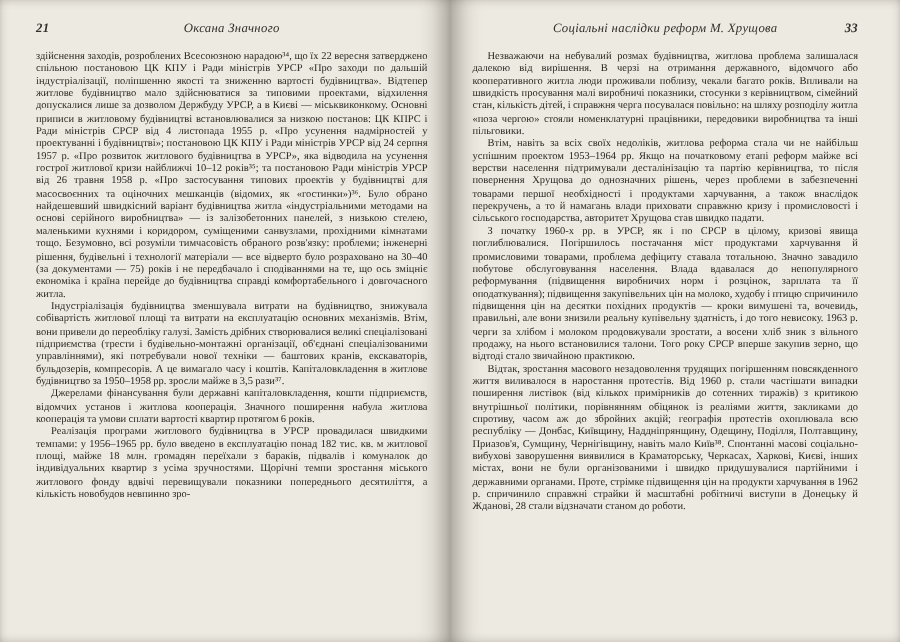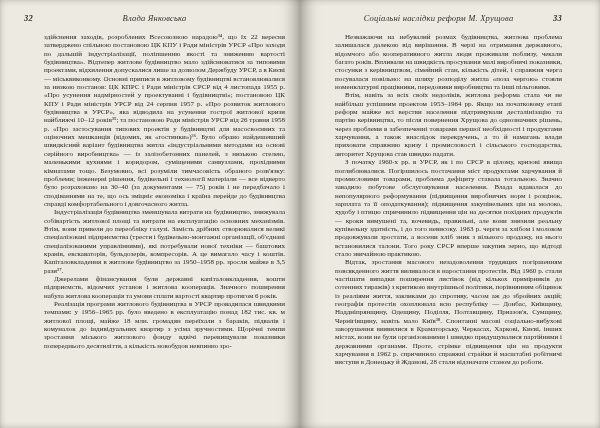--- a/index.html
+++ b/index.html
@@ -23,21 +23,21 @@
   }
   .page-left{
     padding:13px 15px 10px 24px;
     box-shadow:
       inset -16px 0 16px -12px rgba(40,35,25,0.45),
       inset 4px 0 8px -6px rgba(40,35,25,0.35),
       inset 0 4px 8px -6px rgba(40,35,25,0.25),
       inset 0 -4px 8px -6px rgba(40,35,25,0.25);
   }
   .page-right{
-    padding:13px 38px 10px 15px;
+    padding:13px 28px 10px 15px;
     box-shadow:
       inset 16px 0 16px -12px rgba(40,35,25,0.45),
       inset -4px 0 8px -6px rgba(40,35,25,0.35),
       inset 0 4px 8px -6px rgba(40,35,25,0.25),
       inset 0 -4px 8px -6px rgba(40,35,25,0.25);
   }
   .page-header{
     position:relative;
     text-align:center;
     font-style:italic;
@@ -53,39 +53,38 @@
     font-style:italic;
     font-weight:bold;
   }
   .page-left .page-num{left:0;}
   .page-right .page-num{right:0;font-family:Liberation Serif, serif;}
   .page-body{
     font-size:7px;
     line-height:8.35px;
     text-align:justify;
     word-spacing:-0.2px;
-    margin-left:20px;
   }
   .page-body p{
     margin:0;
     text-indent:10px;
   }
   .page-body p.no-indent{
     text-indent:0;
   }
 </style>
 </head>
 <body>
 
 <div class="spread">
 
   <div class="page page-left">
     <div class="page-header">
-      <span class="page-num">32</span>
-      <span class="running-head">Влада Янковська</span>
+      <span class="page-num">21</span>
+      <span class="running-head">Оксана Значного</span>
     </div>
     <div class="page-body">
       <p class="no-indent">здійснення заходів, розроблених Всесоюзною нарадою³⁴, що їх 22 вересня затверджено спільною постановою ЦК КПУ і Ради міністрів УРСР «Про заходи по дальшій індустріалізації, поліпшенню якості та зниженню вартості будівництва». Відтепер житлове будівництво мало здійснюватися за типовими проектами, відхилення допускалися лише за дозволом Держбуду УРСР, а в Києві — міськвиконкому. Основні приписи в житловому будівництві встановлювалися за низкою постанов: ЦК КПРС і Ради міністрів СРСР від 4 листопада 1955 р. «Про усунення надмірностей у проектуванні і будівництві»; постановою ЦК КПУ і Ради міністрів УРСР від 24 серпня 1957 р. «Про розвиток житлового будівництва в УРСР», яка відводила на усунення гострої житлової кризи найближчі 10–12 років³⁵; та постановою Ради міністрів УРСР від 26 травня 1958 р. «Про застосування типових проектів у будівництві для масосвоєнних та оціночних мешканців (відомих, як «гостинки»)³⁶. Було обрано найдешевший швидкісний варіант будівництва житла «індустріальними методами на основі серійного виробництва» — із залізобетонних панелей, з низькою стелею, маленькими кухнями і коридором, суміщеними санвузлами, прохідними кімнатами тощо. Безумовно, всі розуміли тимчасовість обраного розв'язку: проблеми; інженерні рішення, будівельні і технології матеріали — все відверто було розраховано на 30–40 (за документами — 75) років і не передбачало і сподіваннями на те, що ось зміцніє економіка і країна перейде до будівництва справді комфортабельного і довгочасного житла.</p>
       <p>Індустріалізація будівництва зменшувала витрати на будівництво, знижувала собівартість житлової площі та витрати на експлуатацію основних механізмів. Втім, вони привели до переобліку галузі. Замість дрібних створювалися великі спеціалізовані підприємства (трести і будівельно-монтажні організації, об'єднані спеціалізованими управліннями), які потребували нової техніки — баштових кранів, екскаваторів, бульдозерів, компресорів. А це вимагало часу і коштів. Капіталовкладення в житлове будівництво за 1950–1958 рр. зросли майже в 3,5 рази³⁷.</p>
       <p>Джерелами фінансування були державні капіталовкладення, кошти підприємств, відомчих установ і житлова кооперація. Значного поширення набула житлова кооперація та умови сплати вартості квартир протягом 6 років.</p>
       <p>Реалізація програми житлового будівництва в УРСР провадилася швидкими темпами: у 1956–1965 рр. було введено в експлуатацію понад 182 тис. кв. м житлової площі, майже 18 млн. громадян переїхали з бараків, підвалів і комуналок до індивідуальних квартир з усіма зручностями. Щорічні темпи зростання міського житлового фонду вдвічі перевищували показники попереднього десятиліття, а кількість новобудов невпинно зро-</p>
     </div>
   </div>
 
   <div class="page page-right">

